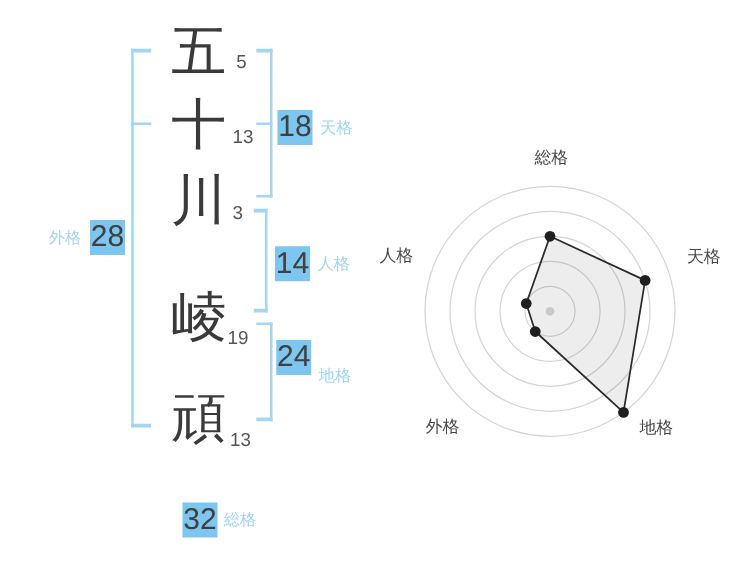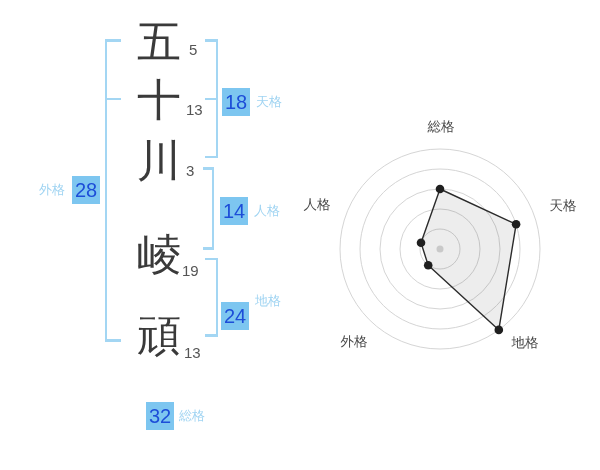--- a/index.html
+++ b/index.html
@@ -9,22 +9,22 @@
   }
   .kanji{
     position:absolute;left:136px;width:46px;height:46px;line-height:46px;
     text-align:center;font-size:44px;color:#3a3a3a;
   }
   .strokes{
     position:absolute;font-size:15px;color:#555;line-height:15px;
   }
   .bl{position:absolute;background:#a3d6f3;}
   .badge{
-    position:absolute;width:28px;height:28px;background:#7dc6f0;color:#1d4ed8;
-    font-size:20px;line-height:28px;text-align:center;
+    position:absolute;width:28px;height:28px;background:#7dc6f0;color:#404040;
+    font-size:24px;line-height:28px;text-align:center;
   }
   .cat-label{
     position:absolute;font-size:13px;line-height:14px;color:#a0d4f2;
   }
   svg{position:absolute;left:300px;top:95px;}
 </style>
 </head>
 <body>
 
 <div class="stage">
@@ -66,21 +66,21 @@
     <div class="bl" style="left:205px;top:257.5px;width:13px;height:2.5px"></div>
     <div class="bl" style="left:205px;top:334px;width:13px;height:2.5px"></div>
   </div>
 
   <div class="badge" style="left:222px;top:88px">18</div>
   <span class="cat-label" style="left:256px;top:95px">天格</span>
 
   <div class="badge" style="left:220px;top:197px">14</div>
   <span class="cat-label" style="left:254px;top:204px">人格</span>
 
-  <div class="badge" style="left:221px;top:302px">24</div>
+  <div class="badge" style="left:221px;top:272px">24</div>
   <span class="cat-label" style="left:255px;top:294px">地格</span>
 
   <span class="cat-label" style="left:39px;top:183px">外格</span>
   <div class="badge" style="left:72px;top:176px">28</div>
 
   <div class="badge" style="left:146px;top:402px">32</div>
   <span class="cat-label" style="left:179px;top:409px">総格</span>
 
   <svg id="radar" width="290" height="280" viewBox="0 0 290 280">
     <g id="radar-grid">

